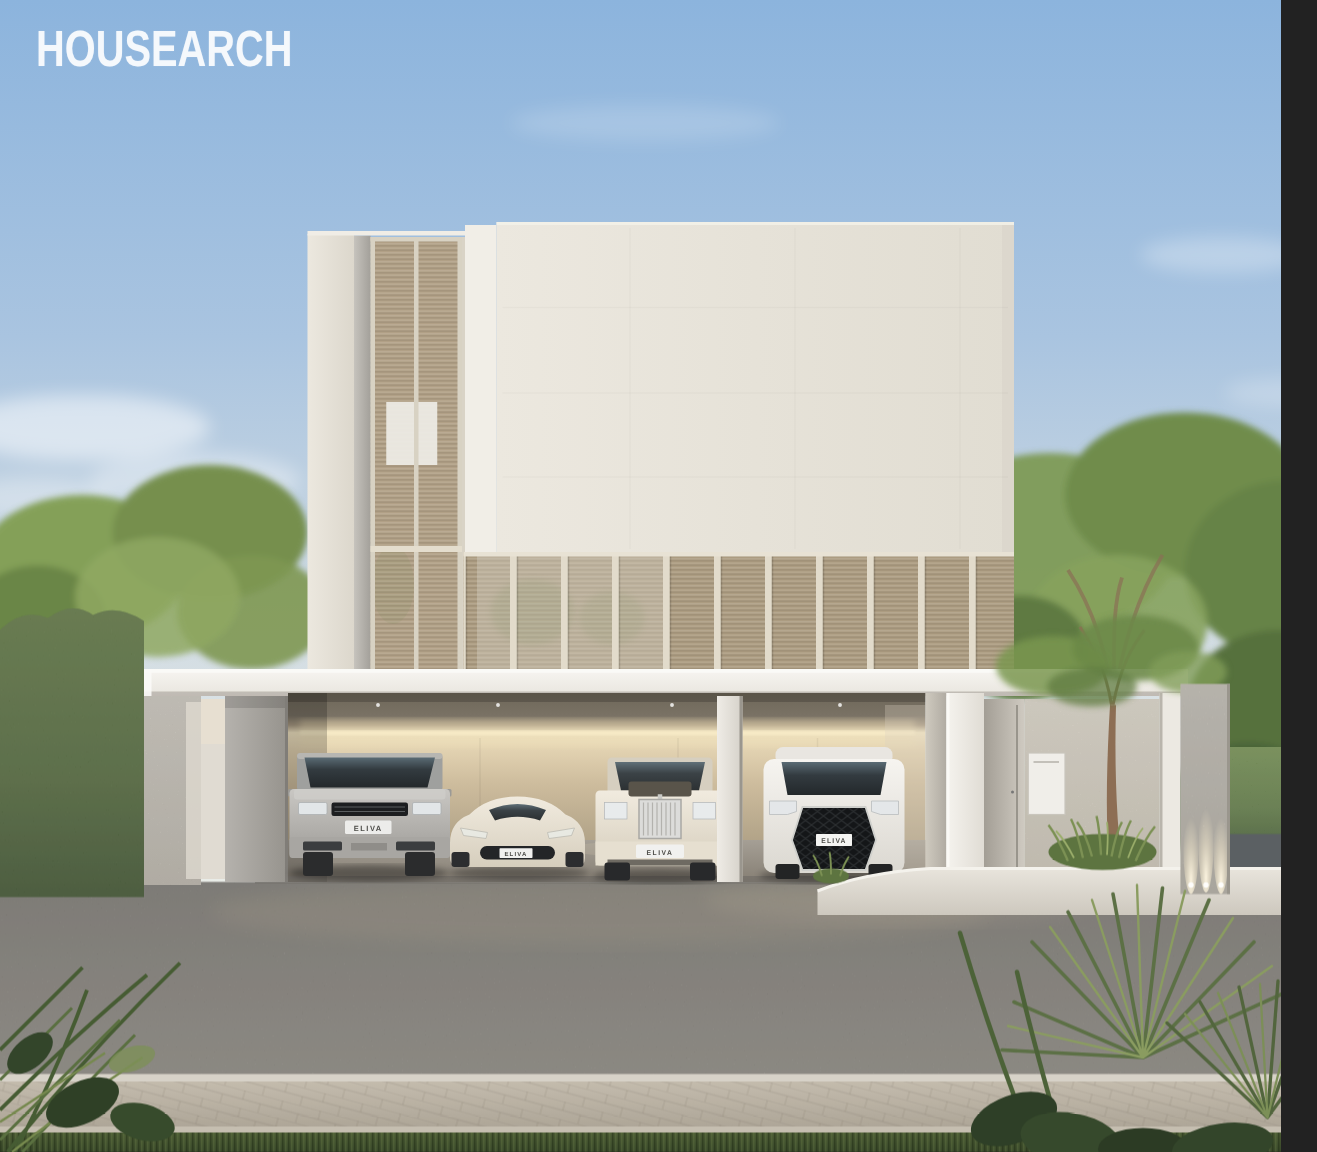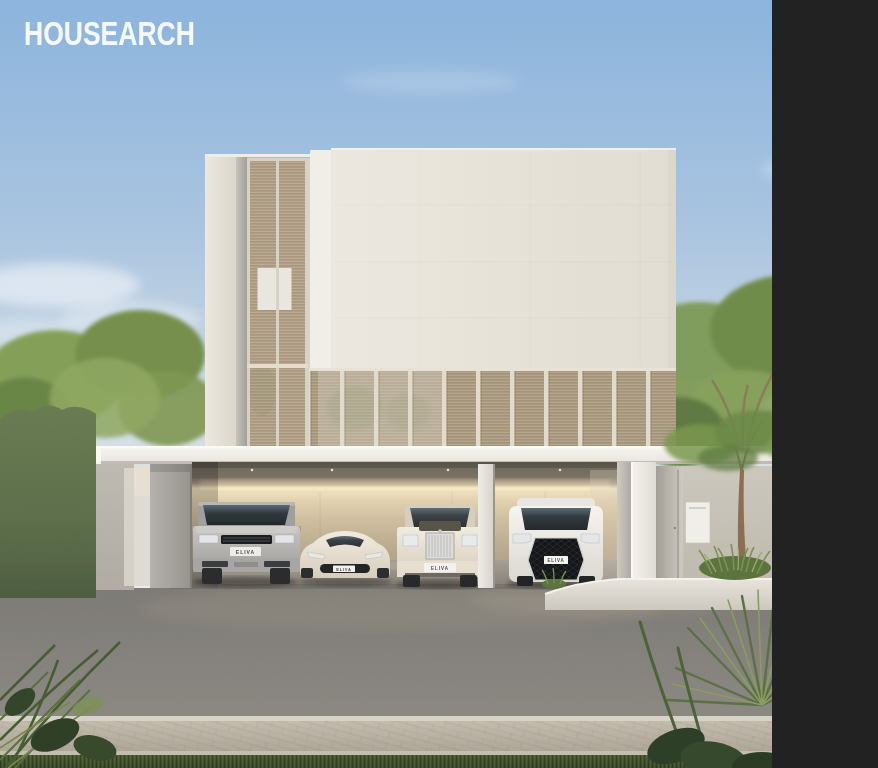--- a/index.html
+++ b/index.html
@@ -1,17 +1,17 @@
 <!DOCTYPE html>
 <html><head>
 <meta charset="utf-8">
 <style>
   html,body{margin:0;padding:0;background:#222;}
   .scene{
-    position:relative;width:772px;height:768px;overflow:hidden;
+    position:relative;width:854px;height:768px;overflow:hidden;
     font-family:"Liberation Sans",sans-serif;
   }
   .scene svg{position:absolute;left:0;top:0;display:block;}
   .watermark{
     position:absolute;left:24px;top:16px;
     font-family:"Liberation Sans",sans-serif;
     font-weight:bold;font-size:34px;line-height:1;
     color:rgba(255,255,255,0.88);
     letter-spacing:0px;
     transform:scaleX(0.78);transform-origin:left center;

